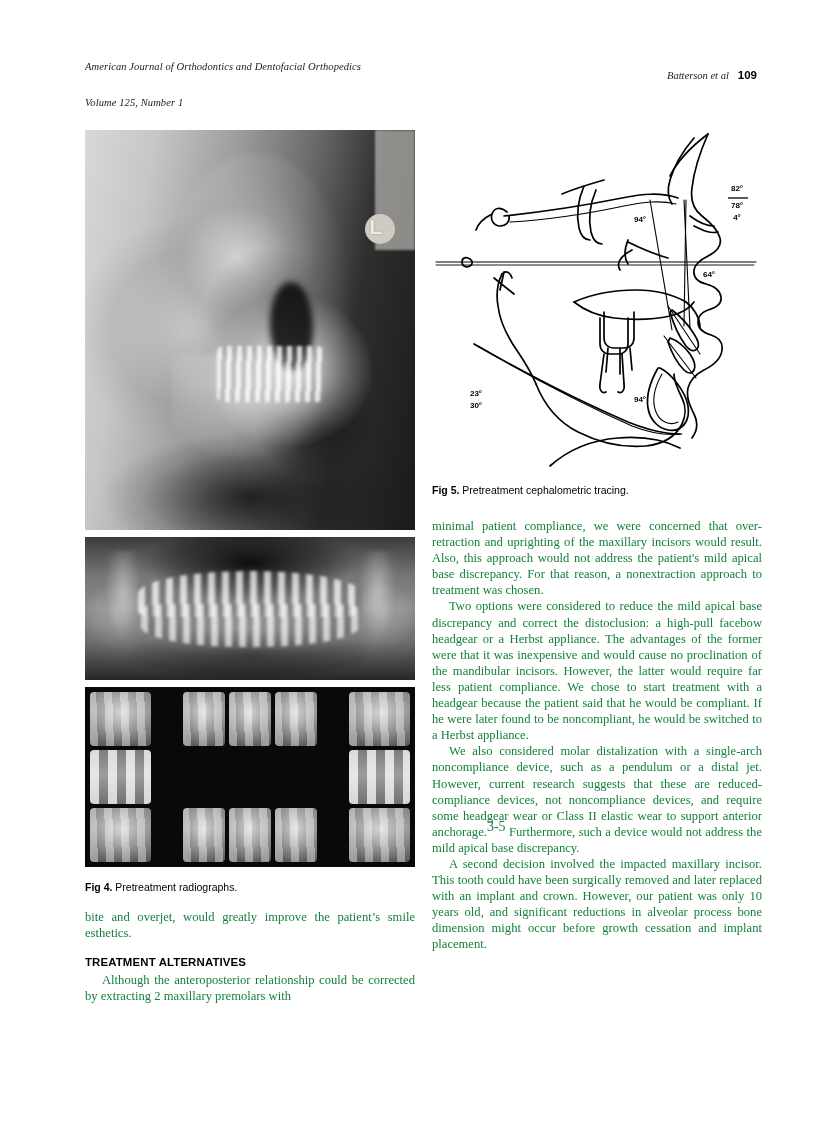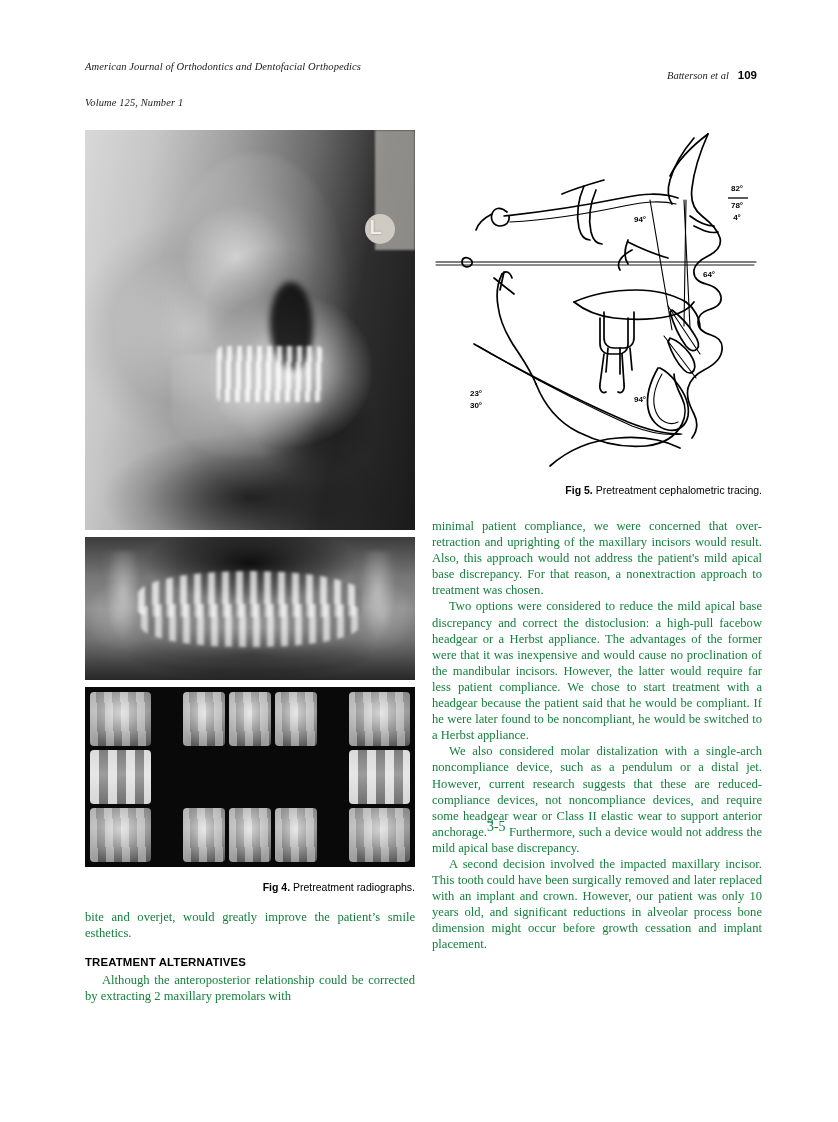--- a/index.html
+++ b/index.html
@@ -258,21 +258,21 @@
     font-family: "Liberation Sans", sans-serif;
     font-weight: bold;
     font-size: 8px;
     fill: #000;
   }
 
   
   .figcaption {
     font-family: "Liberation Sans", sans-serif;
     font-size: 10.5px;
-    text-align: right;
+    text-align: left;
     color: #000;
     margin-top: 14px;
   }
   .figcaption .fignum { font-weight: bold; }
 
   
   p.body {
     font-family: "Liberation Serif", serif;
     font-size: 12.6px;
     line-height: 16.1px;

